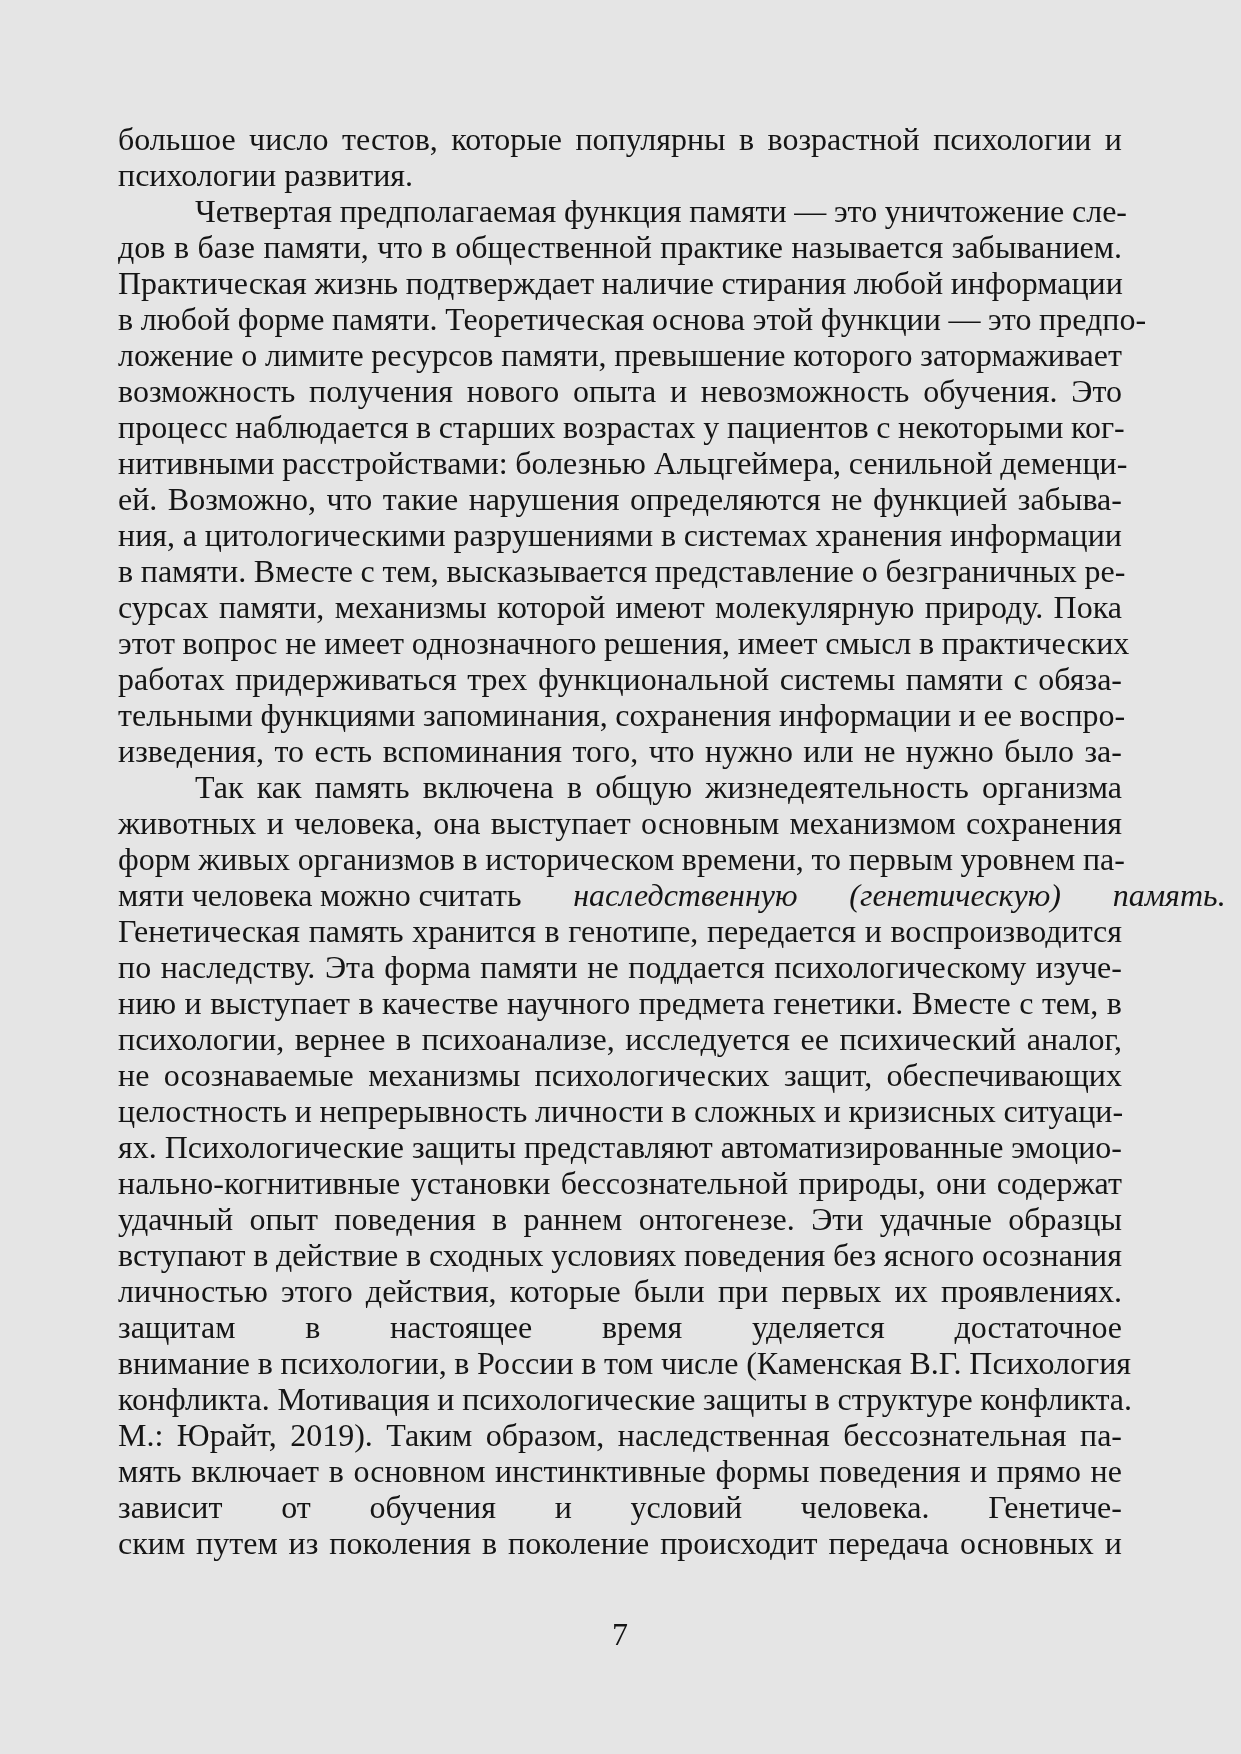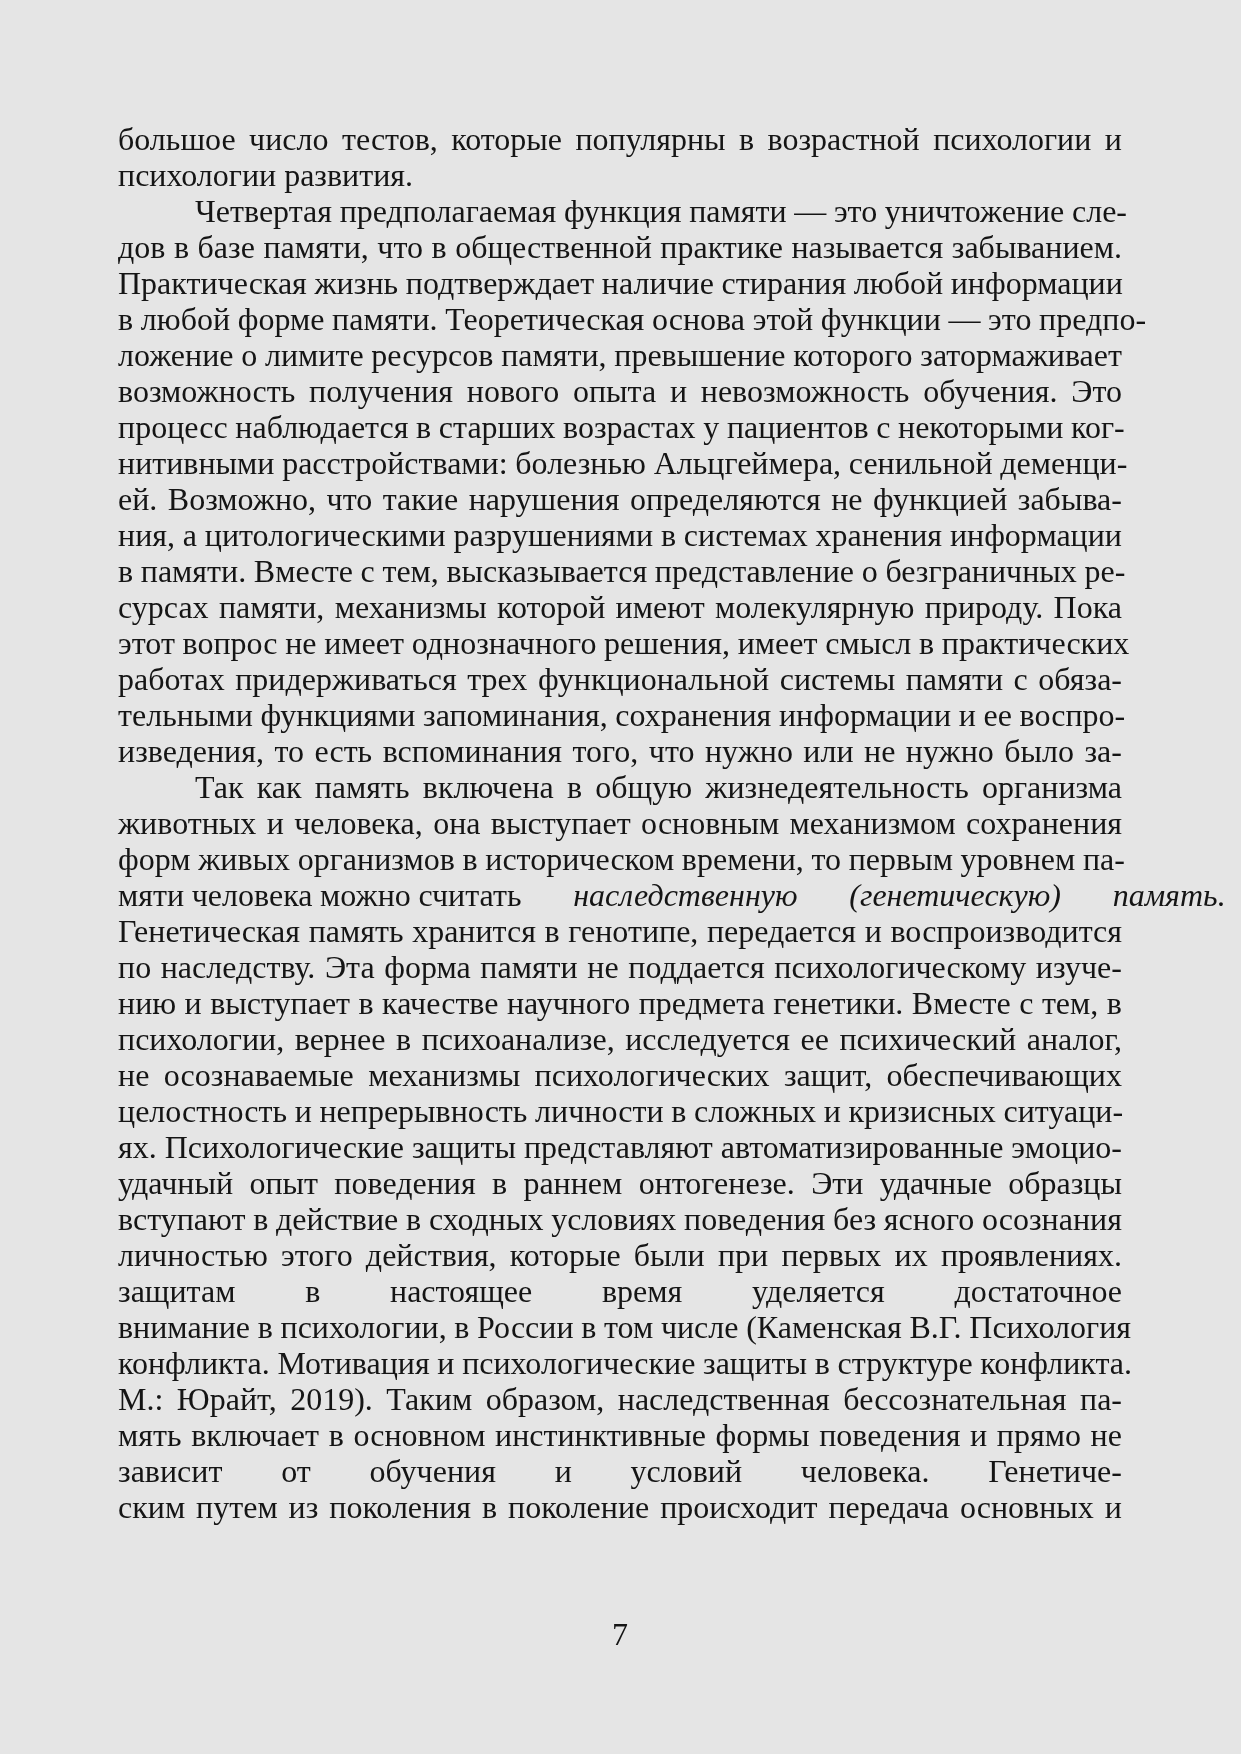--- a/index.html
+++ b/index.html
@@ -347,20 +347,28 @@
       </div>
       <div class="line jline">
         <span>ях.</span>
         <span>Психологические</span>
         <span>защиты</span>
         <span>представляют</span>
         <span>автоматизированные</span>
         <span>эмоцио-</span>
       </div>
       <div class="line jline">
+        <span>нально-когнитивные</span>
+        <span>установки</span>
+        <span>бессознательной</span>
+        <span>природы,</span>
+        <span>они</span>
+        <span>содержат</span>
+      </div>
+      <div class="line jline">
         <span>удачный</span>
         <span>опыт</span>
         <span>поведения</span>
         <span>в</span>
         <span>раннем</span>
         <span>онтогенезе.</span>
         <span>Эти</span>
         <span>удачные</span>
         <span>образцы</span>
       </div>

